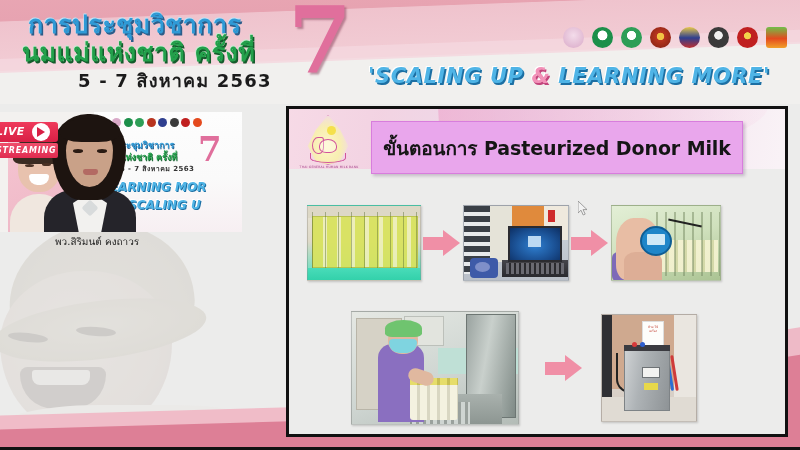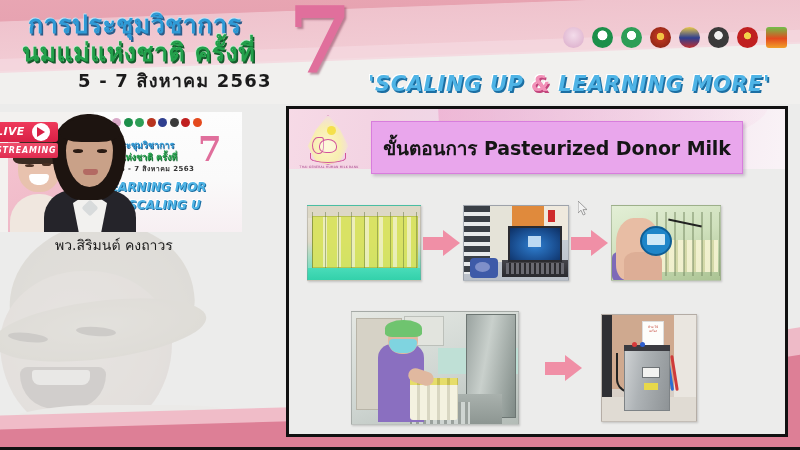--- a/index.html
+++ b/index.html
@@ -117,21 +117,20 @@
     color: #e06f9c;
     font-family: "DejaVu Serif", serif;
     text-shadow: 2px 2px 2px rgba(120,40,70,.45);
   }
   #hdr-tagline {
     position: absolute; left: 368px; top: 64px;
     font-size: 21px; font-weight: bold; font-style: italic;
     letter-spacing: .6px; white-space: nowrap;
     color: #4fb4e6;
     text-shadow: 1.6px 1.6px 0 #1c6fa3, -1px -1px 0 #ffffff;
-    margin-top: 8px;
   }
   #hdr-tagline .amp { color: #f291b8; text-shadow: 1.6px 1.6px 0 #c2457c, -1px -1px 0 #ffffff; }
 
   
   #org-logos {
     position: absolute; left: 562px; top: 27px;
     display: flex; align-items: flex-end; gap: 6px;
   }
   .org-logo { width: 23px; height: 28px; position: relative; }
   .org-disc {
@@ -256,21 +255,21 @@
     position: absolute; left: 2px; top: 25px;
     width: 72px; height: 15px;
     background: linear-gradient(180deg,#ef4f6c 0%, #e02b50 100%);
     color: #fff; font-size: 8px; font-weight: bold; font-style: italic;
     line-height: 15px; padding-left: 10px; letter-spacing: .8px;
     border-radius: 2px;
   }
 
   #speaker-name {
     position: absolute; left: 55px; top: 234px;
-    font-size: 14px; color: #1a1a1a; font-weight: normal;
+    font-size: 10px; color: #1a1a1a; font-weight: normal;
     white-space: nowrap;
     z-index: 5;
   }
 
   
   .btm-band-a {
     position: absolute; left: -60px; top: 404px;
     width: 940px; height: 60px;
     background: #f0bcc8;
     transform: rotate(-1.6deg);

